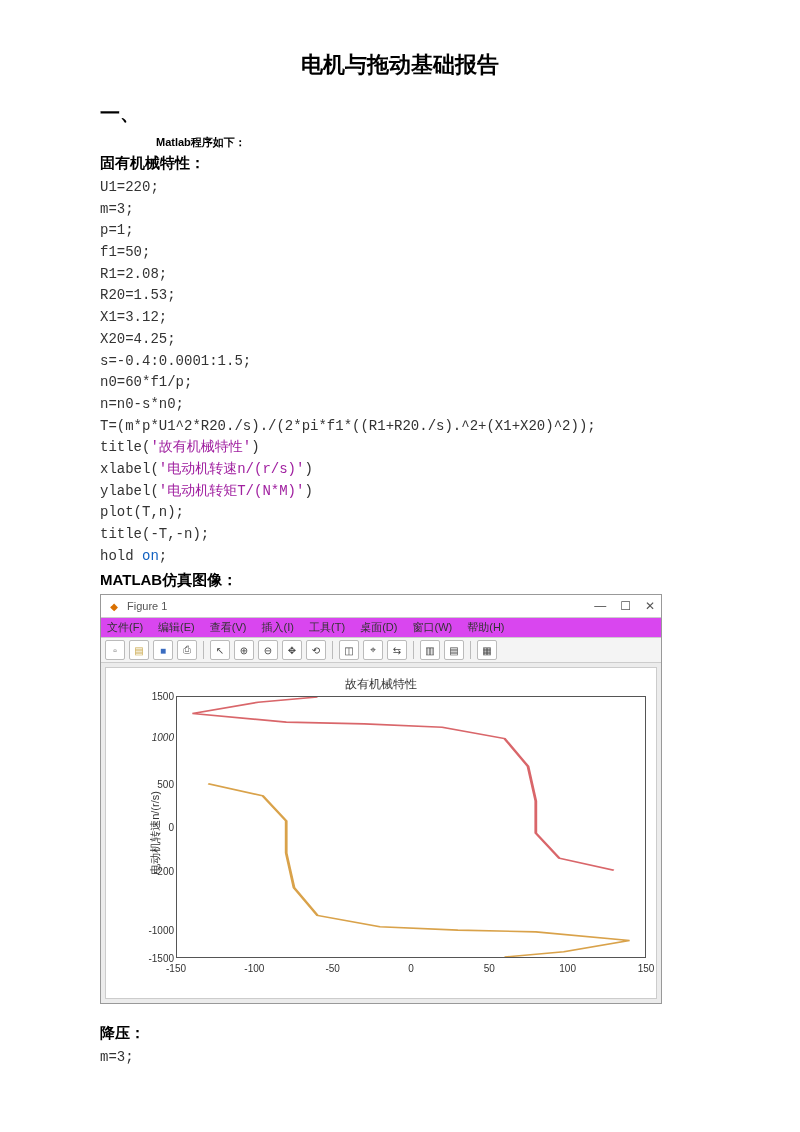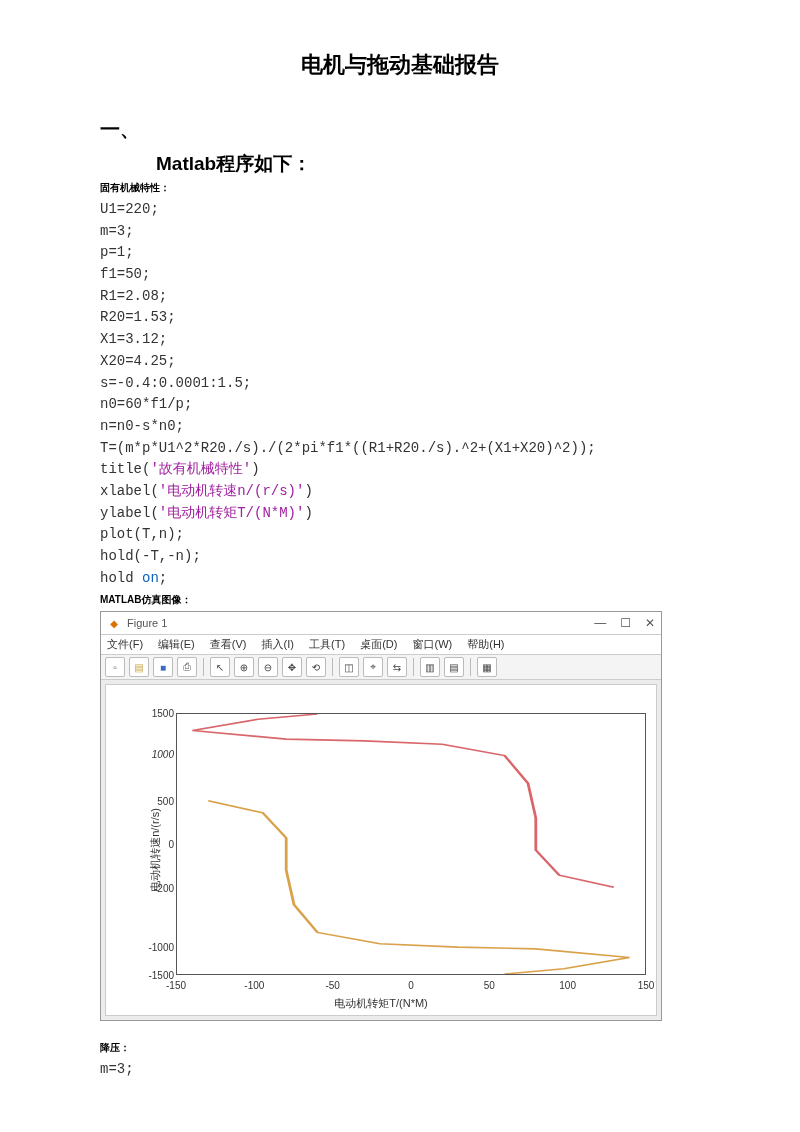--- a/index.html
+++ b/index.html
@@ -9,39 +9,39 @@
     font-size: 14px;
     color: #000;
     background: #fff;
     width: 800px;
     box-sizing: border-box;
   }
   .doc-title {
     text-align: center;
     font-size: 22px;
     font-weight: bold;
-    margin-bottom: 36px;
+    margin-bottom: 20px;
   }
   .section-row {
     display: flex;
     align-items: baseline;
     font-size: 20px;
     font-weight: bold;
     margin-bottom: 8px;
   }
   .sec-num { margin-right: 24px; }
   .sub-heading {
     font-weight: bold;
-    font-size: 19px;
+    font-size: 11px;
     margin-left: 56px;
     margin-bottom: 4px;
   }
   .bold-line {
     font-weight: bold;
-    font-size: 10px;
+    font-size: 15px;
     margin: 4px 0;
   }
   .code {
     font-family: "Consolas", "Courier New", monospace;
     font-size: 14px;
     line-height: 1.55;
     white-space: pre;
     color: #333;
   }
   .code .str { color: #a020a0; }
@@ -68,21 +68,21 @@
     display: inline-flex;
     align-items: center;
     justify-content: center;
     margin-right: 6px;
     font-size: 10px;
     color: #d97000;
   }
   .title-bar .spacer { flex: 1; }
   .win-btn { margin-left: 14px; color: #555; font-size: 12px; }
   .menu-bar {
-    background: #ffffff;
+    background: #d946ef;
     font-size: 11px;
     color: #333;
     padding: 2px 6px;
     border-bottom: 1px solid #ccc;
   }
   .menu-bar span { margin-right: 12px; }
   .toolbar {
     background: #f4f4f4;
     border-bottom: 1px solid #ccc;
     padding: 2px 4px;
@@ -173,21 +173,21 @@
 <span>X1=3.12;</span>
 <span>X20=4.25;</span>
 <span>s=-0.4:0.0001:1.5;</span>
 <span>n0=60*f1/p;</span>
 <span>n=n0-s*n0;</span>
 <span>T=(m*p*U1^2*R20./s)./(2*pi*f1*((R1+R20./s).^2+(X1+X20)^2));</span>
 <span>title(</span><span class="str">'故有机械特性'</span><span>)</span>
 <span>xlabel(</span><span class="str">'电动机转速n/(r/s)'</span><span>)</span>
 <span>ylabel(</span><span class="str">'电动机转矩T/(N*M)'</span><span>)</span>
 <span>plot(T,n);</span>
-<span>hold(-T,-n);</span>
+<span>title(-T,-n);</span>
 <span>hold </span><span class="kw">on</span><span>;</span></div>
 
 <div class="bold-line">MATLAB仿真图像：</div>
 
 <div class="figure-wrap">
   <div class="title-bar">
     <span class="mat-icon">◆</span>
     <span>Figure 1</span>
     <span class="spacer"></span>
     <span class="win-btn">—</span>
@@ -219,22 +219,22 @@
     <span class="tb-btn">◫</span>
     <span class="tb-btn">⌖</span>
     <span class="tb-btn">⇆</span>
     <span class="tb-sep"></span>
     <span class="tb-btn">▥</span>
     <span class="tb-btn">▤</span>
     <span class="tb-sep"></span>
     <span class="tb-btn">▦</span>
   </div>
   <div class="plot-area">
+    <div class="plot-title">故有机械特性</div>
     <div class="ylabel">电动机转速n/(r/s)</div>
-    <div class="xlabel">电动机转矩T/(N*M)</div>
     <div class="plot-canvas">
       <svg id="chart-svg" width="100%" height="100%" preserveAspectRatio="none" viewBox="0 0 100 100">
           <polyline points="30,0 17.333333333333336,2 3.3333333333333335,6.333333333333329 23.333333333333332,9.666666666666671 40,10.333333333333343 56.666666666666664,11.666666666666671 70,16 75,26.66666666666667 76.66666666666667,40 76.66666666666667,52.33333333333333 81.66666666666667,62 93.33333333333333,66.66666666666667" fill="none" stroke="#d9666a" stroke-width="0.6"></polyline>
           <polyline points="6.666666666666667,33.33333333333334 18.333333333333332,38 23.333333333333332,47.66666666666667 23.333333333333332,60 25,73.33333333333333 30,84 43.333333333333336,88.33333333333333 60,89.66666666666667 76.66666666666667,90.33333333333333 96.66666666666667,93.66666666666667 82.66666666666667,98 70,100" fill="none" stroke="#d9a24a" stroke-width="0.6"></polyline>
         </svg>
     </div>
     <div id="ticks-container"></div>
   <div class="ytick" style="top: 290px;">-1500</div>
       <div class="ytick" style="top: 262px;">-1000</div>
       <div class="ytick" style="top: 202.667px;">-200</div>

